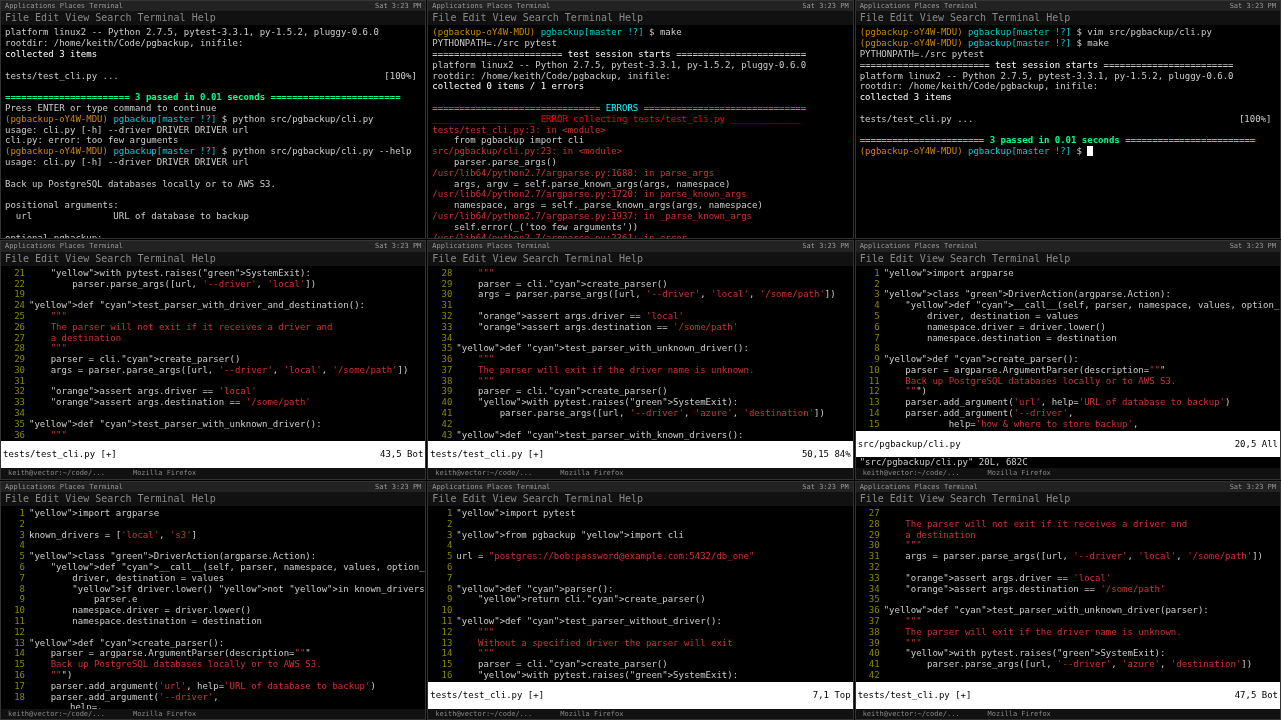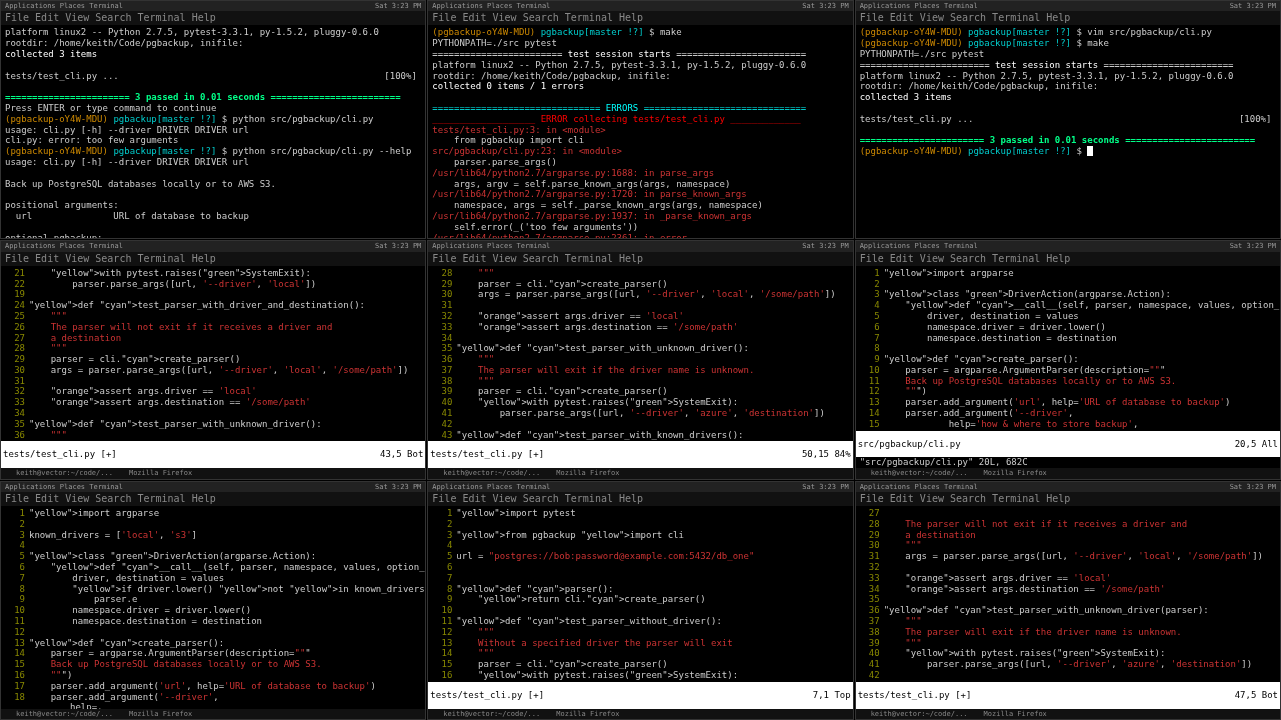--- a/index.html
+++ b/index.html
@@ -4,21 +4,21 @@
 <style>
 * { margin: 0; padding: 0; box-sizing: border-box; }
 body { background: #000; font-family: monospace; font-size: 9px; line-height: 1.2; color: #ccc; width: 1281px; height: 720px; overflow: hidden; }
 .grid { display: grid; grid-template-columns: repeat(3, 1fr); grid-template-rows: repeat(3, 1fr); gap: 1px; width: 100%; height: 100%; border-radius: 15px; }
 .panel { background: #000; display: flex; flex-direction: column; overflow: hidden; border: 1px solid #333; }
 .titlebar { background: #222; color: #999; font-size: 7px; padding: 1px 4px; white-space: nowrap; display: flex; justify-content: space-between; }
 .menubar { background: #111; color: #888; font-size: 10px; padding: 1px 4px; }
 .content { flex: 1; padding: 2px 4px; overflow: hidden; white-space: pre; font-size: 9px; }
 .statusbar { background: #fff; color: #000; padding: 8px 2px; font-size: 9px; display: flex; justify-content: space-between; }
 .infobar { color: #ccc; padding: 0 4px; font-size: 9px; }
-.tabs { background: #111; display: flex; font-size: 7px; padding: 0 11px; gap: 8px; }
+.tabs { background: #111; display: flex; font-size: 7px; padding: 0 3px; gap: 20px; }
 .tab { color: #888; padding: 1px 4px; }
 .yellow { color: #cc8800; }
 .bgreen { color: #00ff88; font-weight: bold; }
 .cyan { color: #00cccc; }
 .bcyan { color: #00ffff; }
 .red { color: #ff0000; }
 .dred { color: #cc3333; }
 .white { color: #fff; }
 .lnum { color: #888800; display: inline-block; width: 20px; text-align: right; margin-right: 4px; }
 .cursor { background: #fff; color: #000; }

